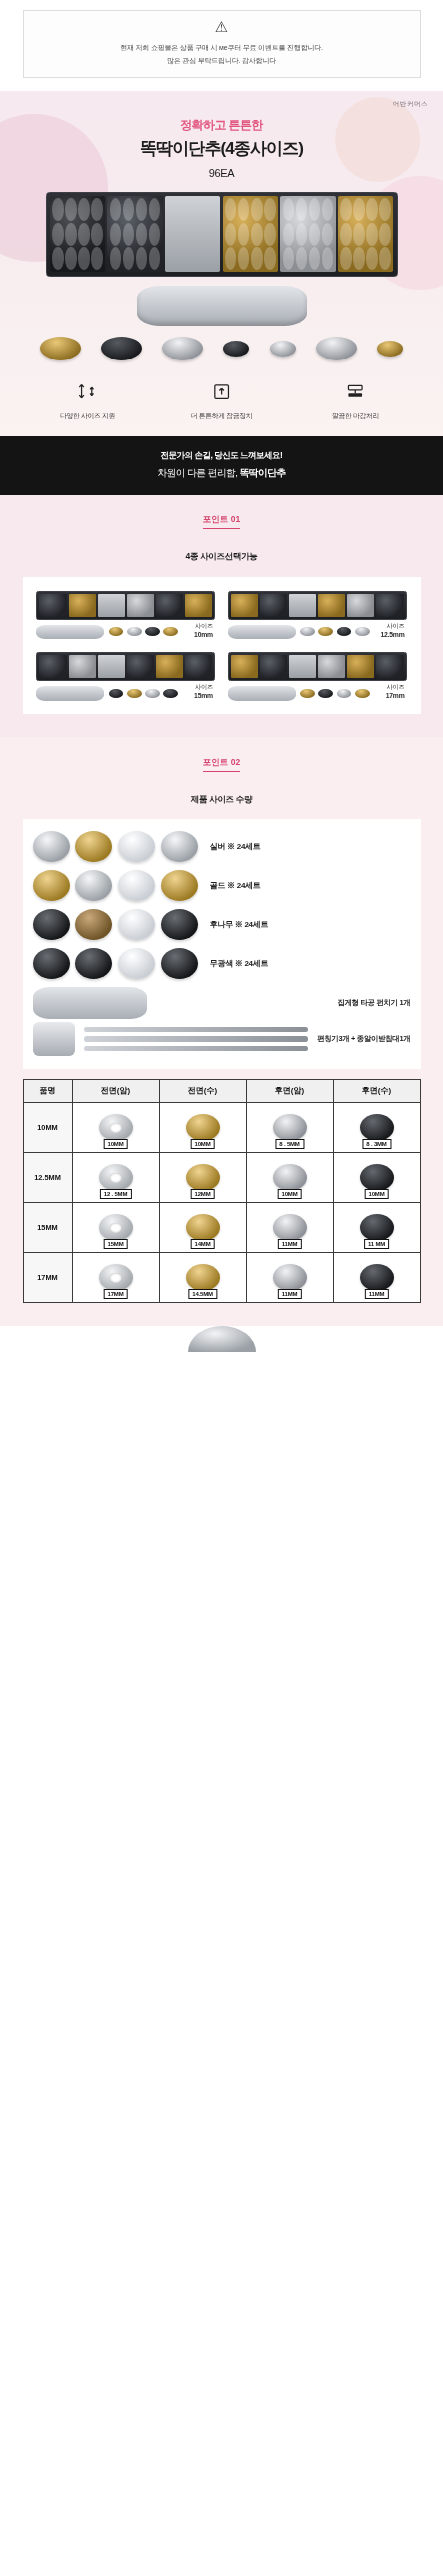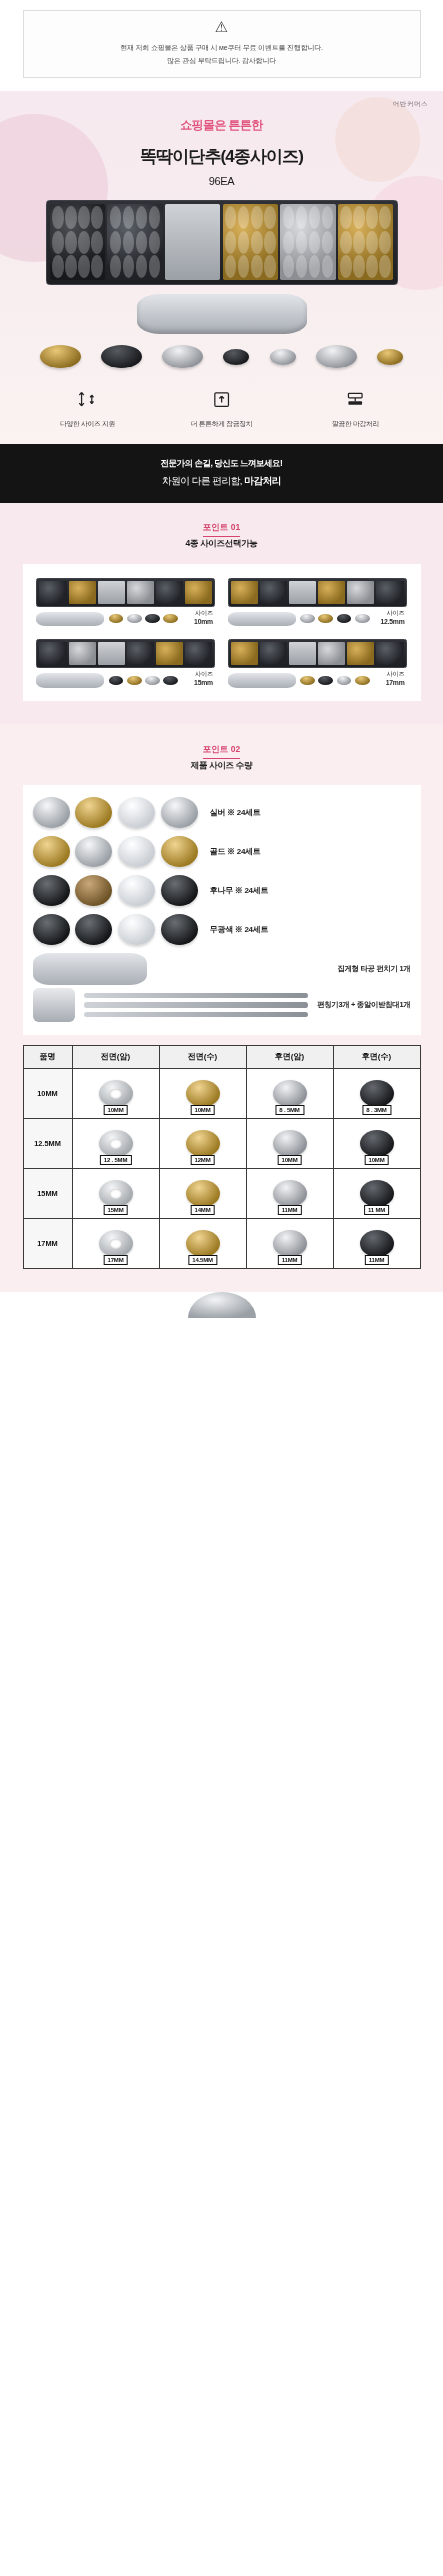--- a/index.html
+++ b/index.html
@@ -56,21 +56,21 @@
     background: #f2d9d2; right: 23px; top: 5.7px; z-index: 0; opacity: .55;
   }
   .hero-inner { position: relative; z-index: 3; text-align: center; }
   .hero-sub1 {
     margin-top: 8px;
     font-size: 12px; font-weight: bold; color: #e2557f; letter-spacing: -0.6px;
     line-height: 1.35;
   }
   .hero-sub1 .l2 { display: block; }
   .hero-title {
-    margin-top: 12px;
+    margin-top: 4px;
     font-size: 17px; font-weight: bold; color: #1c1c1c; letter-spacing: -0.9px;
   }
   .hero-qty {
     margin-top: 7px; font-size: 11px; font-weight: normal; color: #1c1c1c;
     letter-spacing: -0.3px;
   }
 
   
   .kit-box {
     position: relative; z-index: 3;
@@ -130,21 +130,21 @@
   .band-l2 { margin-top: 5.7px; font-size: 9.7px; letter-spacing: -0.5px; }
   .band-l2 b { font-weight: bold; }
 
   
   .point-sec { background: #f7e9ee; padding: 19.3px 0 23px 0; text-align: center; }
   .point-sec.alt { background: #fbeef0; }
   .point-tag {
     font-size: 8.5px; font-weight: bold; color: #d6456f; letter-spacing: 0px;
     display: inline-block; padding-bottom: 2px; border-bottom: 1.1px solid #d6456f;
   }
-  .point-title { margin-top: 1px; font-size: 8.5px; font-weight: bold; color: #1c1c1c; letter-spacing: -0.3px; }
+  .point-title { margin-top: 22px; font-size: 8.5px; font-weight: bold; color: #1c1c1c; letter-spacing: -0.3px; }
 
   .grid4 {
     width: 398px; margin: 13.6px auto 0 auto; background: #fff;
     display: grid; grid-template-columns: 1fr 1fr; gap: 1.1px; padding: 8px;
   }
   .grid-item { position: relative; padding: 5.7px; }
   .mini-box {
     height: 29.5px; background: linear-gradient(180deg,#2f3136,#1d1f23);
     border: 1.1px solid #3d4046; border-radius: 2.3px;
     display: grid; grid-template-columns: repeat(6,1fr); gap: 1.7px; padding: 2.3px;
@@ -239,21 +239,21 @@
 
   <div class="hero">
     <div class="blob1"></div>
     <div class="blob2"></div>
     <div class="blob3"></div>
 
     <div class="brand">어반커머스</div>
 
     <div class="hero-inner">
       <div class="hero-sub1">
-        <span>쇼핑몰은 튼튼한</span>
+        <span>정확하고 튼튼한</span>
       </div>
       <div class="hero-title">똑딱이단추(4종사이즈)</div>
       <div class="hero-qty">96EA</div>
 
       <div class="kit-box">
         <div class="kit-cell dark">
             <div class="dots">
               <i></i>
               <i></i>
               <i></i>
@@ -376,21 +376,21 @@
           </div>
           <div class="feat-label">깔끔한 마감처리</div>
         </div>
       </div>
     </div>
   </div>
 
   <div class="band">
     <div class="band-l1">전문가의 손길, 당신도 느껴보세요!</div>
     <div class="band-l2">
-      <span>차원이 다른 편리함, </span><b>마감처리</b>
+      <span>차원이 다른 편리함, </span><b>똑딱이단추</b>
     </div>
   </div>
 
   <div class="point-sec">
     <div class="point-tag">포인트 01</div>
     <div class="point-title">4종 사이즈선택가능</div>
 
     <div class="grid4">
       <div class="grid-item">
         <div class="mini-box">

